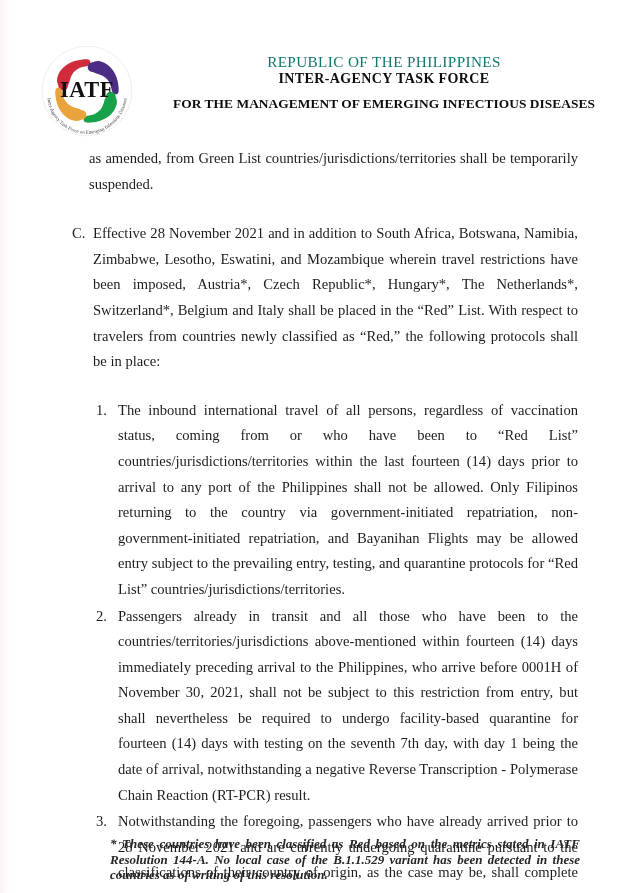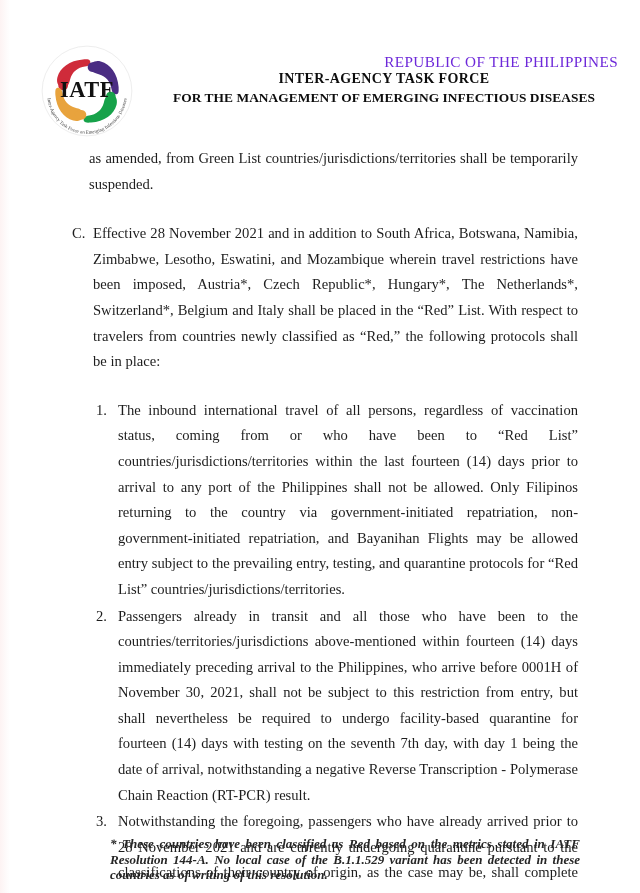--- a/index.html
+++ b/index.html
@@ -48,36 +48,35 @@
     position: absolute;
     left: 150px; top: 26px;
     width: 468px;
     text-align: center;
     line-height: 1.08;
   }
   .masthead .line1 {
     font-size: 15.2px;
     letter-spacing: 0.4px;
     font-weight: normal;
-    color: #6d28d9;
-    text-align: right;
+    color: #0f766e;
   }
   .masthead .line2 {
     font-size: 14px;
     font-weight: bold;
     letter-spacing: 0.4px;
     color: #0d0d0d;
     margin-top: 1px;
   }
   .masthead .line3 {
     font-size: 13.4px;
     font-weight: bold;
     letter-spacing: 0.05px;
     color: #0d0d0d;
-    margin-top: 4px;
+    margin-top: 10px;
     white-space: nowrap;
   }
 
   
   .body-area {
     position: absolute;
     left: 0; top: 146px;
     width: 640px;
   }
   .para {

